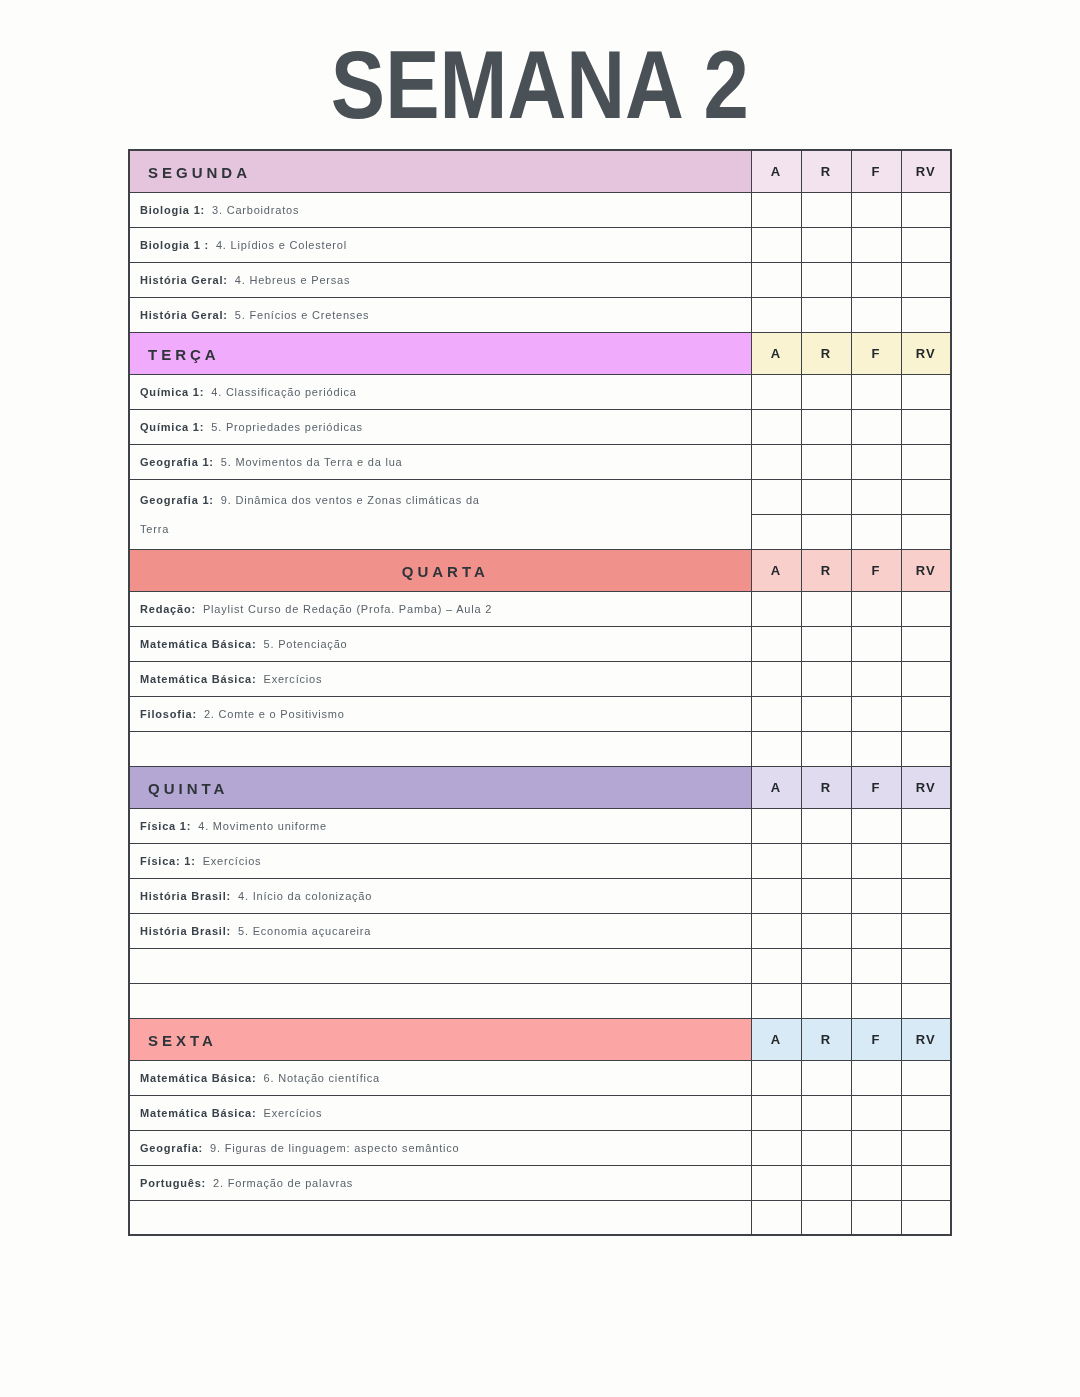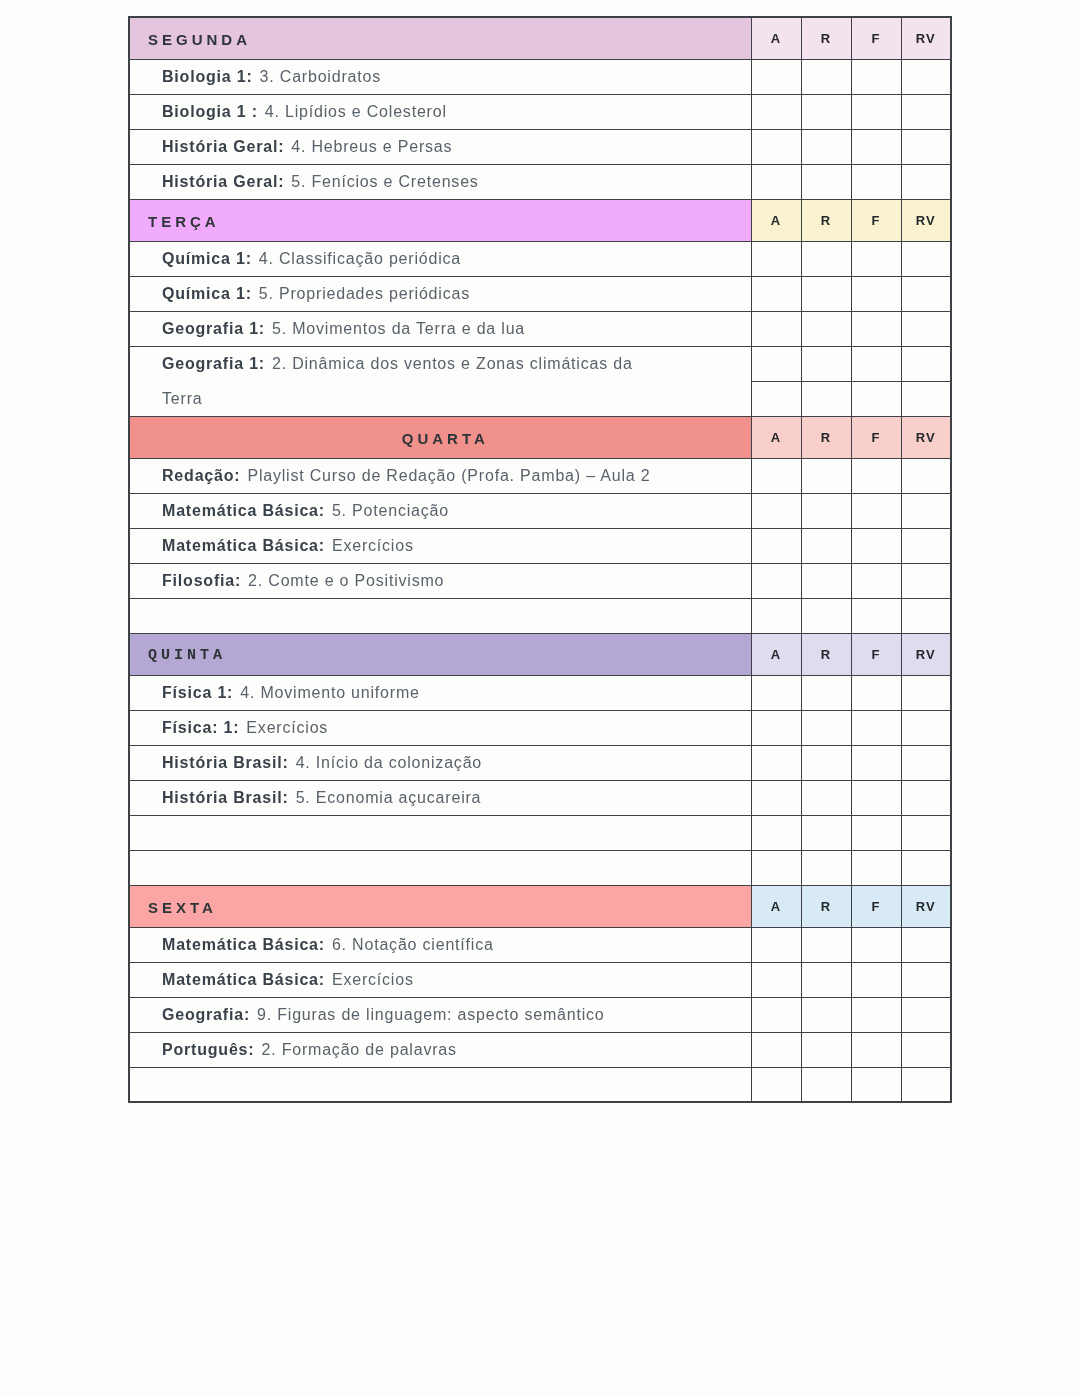--- a/index.html
+++ b/index.html
@@ -51,22 +51,22 @@
     height: 42px;
     text-align: center;
     vertical-align: middle;
     font-size: 13px;
     font-weight: 700;
     letter-spacing: 1px;
     color: #23282c;
   }
   td.task-cell {
     height: 35px;
-    padding: 0 10px 0 32px;
-    font-size: 16px;
+    padding: 0 10px 0 10px;
+    font-size: 11px;
     letter-spacing: 0.8px;
     color: #59626a;
     vertical-align: middle;
     overflow: hidden;
     white-space: nowrap;
   }
   td.task-cell .subj {
     font-weight: 700;
     color: #39424a;
   }
@@ -78,20 +78,21 @@
   }
   td.check-cell {
     height: 35px;
     background: #fdfdfc;
   }
 </style>
 </head>
 <body>
 
 <div class="page">
+  <h1 class="title"><span class="squeeze">SEMANA 2</span></h1>
 
   <table class="planner">
     <colgroup>
       <col class="c-main">
       <col class="c-check">
       <col class="c-check">
       <col class="c-check">
       <col class="c-check">
     </colgroup>
     <tbody id="planner-body">
@@ -152,21 +153,21 @@
           <td class="check-cell"></td>
         </tr>
         <tr>
           <td class="task-cell"><span class="subj">Geografia 1:</span><span class="topic">5. Movimentos da Terra e da lua</span></td>
           <td class="check-cell"></td>
           <td class="check-cell"></td>
           <td class="check-cell"></td>
           <td class="check-cell"></td>
         </tr>
         <tr>
-          <td class="task-cell" rowspan="2"><span class="subj">Geografia 1:</span><span class="topic">2. Dinâmica dos ventos e Zonas climáticas da</span><div class="cont">Terra</div></td>
+          <td class="task-cell" rowspan="2"><span class="subj">Geografia 1:</span><span class="topic">9. Dinâmica dos ventos e Zonas climáticas da</span><div class="cont">Terra</div></td>
           <td class="check-cell"></td>
           <td class="check-cell"></td>
           <td class="check-cell"></td>
           <td class="check-cell"></td>
         </tr>
         <tr>
           <td class="check-cell"></td>
           <td class="check-cell"></td>
           <td class="check-cell"></td>
           <td class="check-cell"></td>
@@ -207,21 +208,21 @@
           <td class="check-cell"></td>
         </tr>
         <tr>
           <td class="task-cell"></td>
           <td class="check-cell"></td>
           <td class="check-cell"></td>
           <td class="check-cell"></td>
           <td class="check-cell"></td>
         </tr>
         <tr>
-          <th class="day-cell" style="background: rgb(180, 167, 211); font-family: Liberation Mono, monospace;">QUINTA</th>
+          <th class="day-cell" style="background: rgb(180, 167, 211);">QUINTA</th>
           <th class="check-head" style="background: rgb(225, 219, 239);">A</th>
           <th class="check-head" style="background: rgb(225, 219, 239);">R</th>
           <th class="check-head" style="background: rgb(225, 219, 239);">F</th>
           <th class="check-head" style="background: rgb(225, 219, 239);">RV</th>
         </tr>
         <tr>
           <td class="task-cell"><span class="subj">Física 1:</span><span class="topic">4. Movimento uniforme</span></td>
           <td class="check-cell"></td>
           <td class="check-cell"></td>
           <td class="check-cell"></td>

